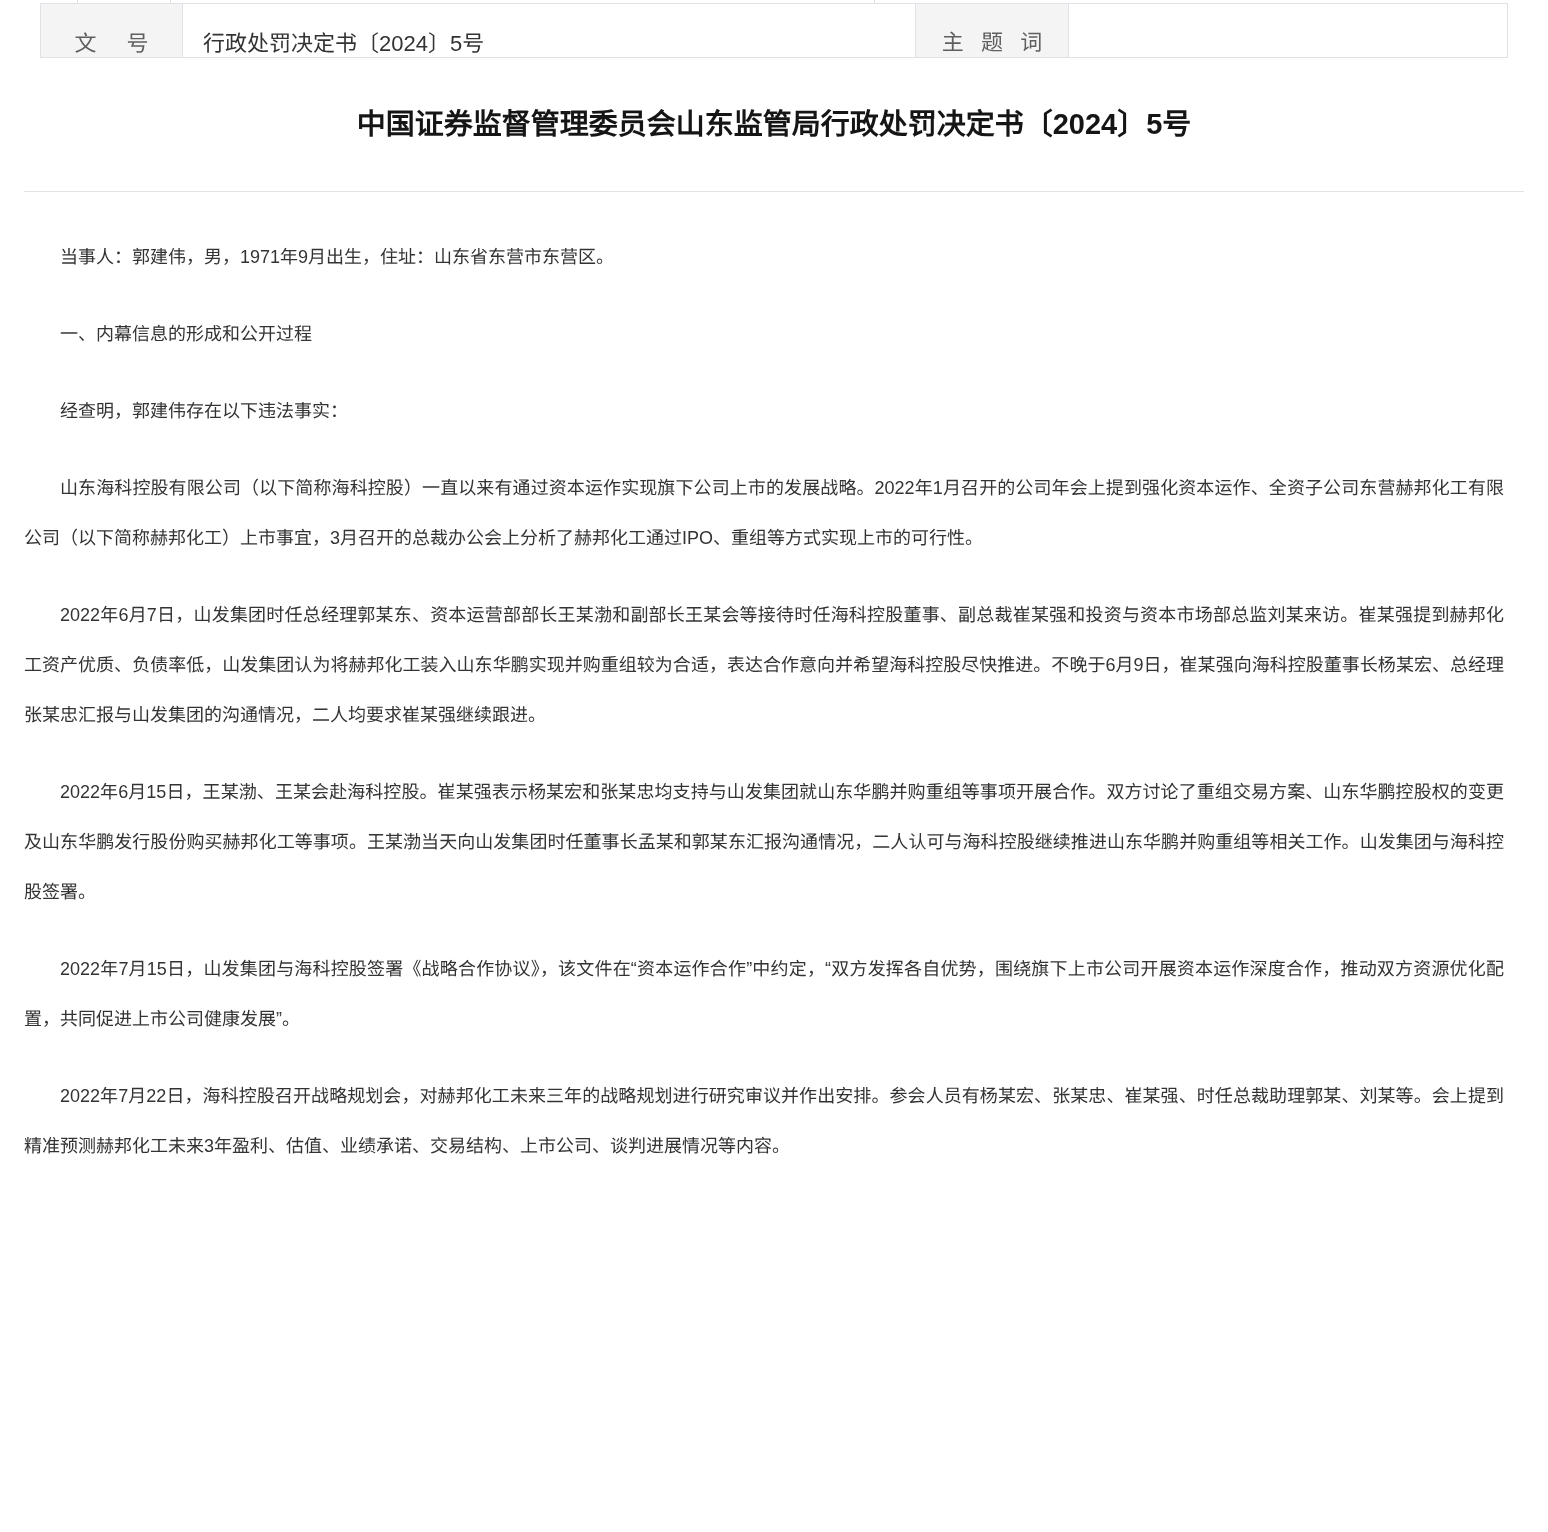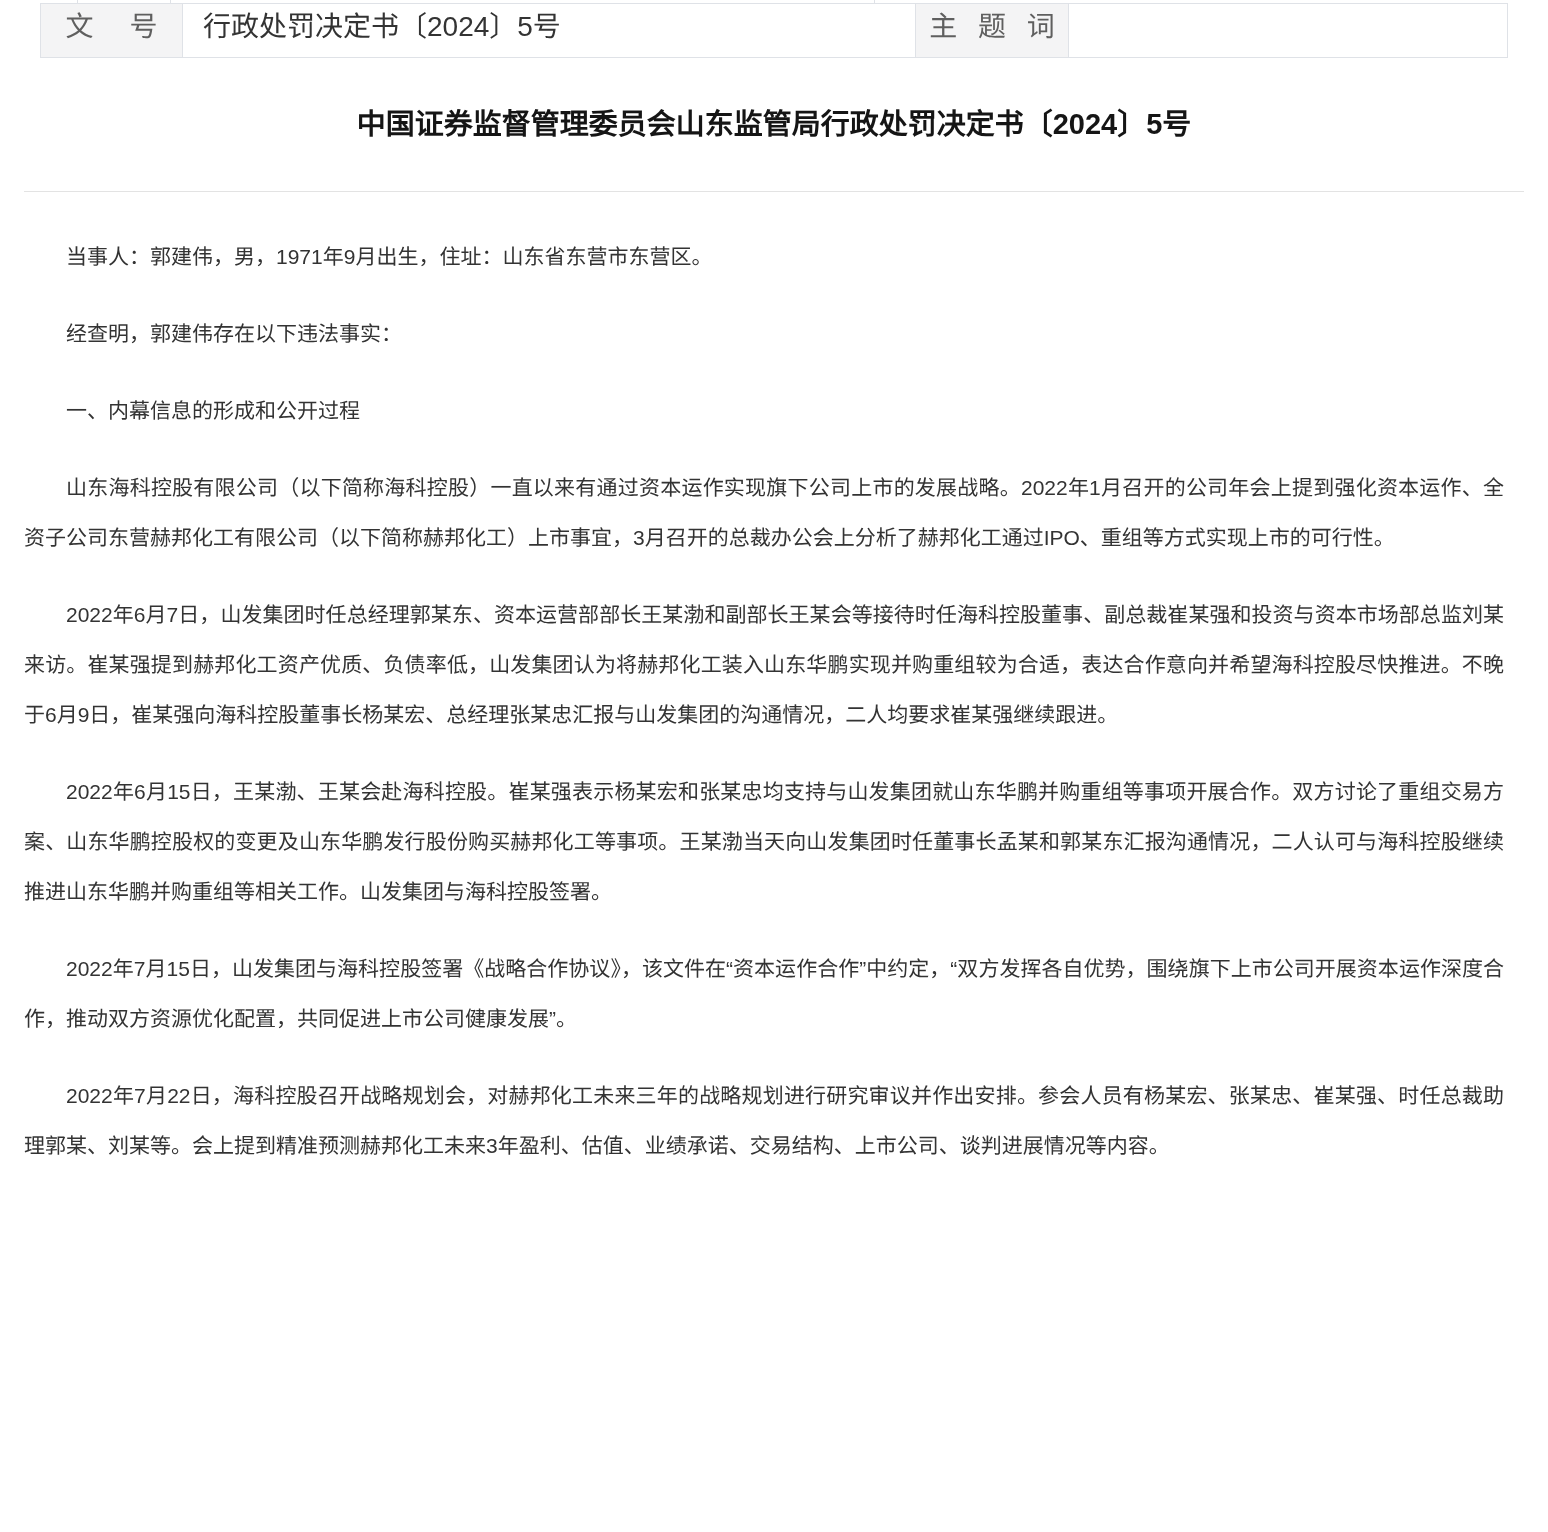--- a/index.html
+++ b/index.html
@@ -32,24 +32,24 @@
   .doc-table {
     position: absolute;
     top: 3px; left: 40px;
     width: 1468px; height: 55px;
     display: flex;
     border: 1px solid #dfe2e7;
     background: #fff;
   }
   .doc-table .cell {
     display: flex;
-    align-items: flex-start;
+    align-items: flex-end;
     height: 100%;
     border-right: 1px solid #dfe2e7;
-    font-size: 28px;
+    font-size: 22px;
     color: #333;
     overflow: hidden;
     white-space: nowrap;
   }
   .doc-table .cell:last-child { border-right: none; }
   .doc-table .cell.label {
     background: #f4f4f5;
     color: #5f5f5f;
     justify-content: center;
   }
@@ -74,21 +74,21 @@
   .title-divider {
     border: none;
     border-top: 1px solid #e3e3e3;
     margin: 51px 24px 0 24px;
   }
 
   
   .doc-body {
     margin: 40px 44px 0 24px;
     color: #333;
-    font-size: 21px;
+    font-size: 18px;
     line-height: 50px;
     text-align: justify;
   }
   .doc-body p {
     text-indent: 2em;
     margin: 0 0 27px 0;
     word-break: break-all;
   }
 </style>
 </head>
@@ -116,22 +116,22 @@
       <span></span>
     </div>
   </div>
 
   <h1 class="doc-title">中国证券监督管理委员会山东监管局行政处罚决定书〔2024〕5号</h1>
 
   <hr class="title-divider">
 
   <div class="doc-body">
     <p>当事人：郭建伟，男，1971年9月出生，住址：山东省东营市东营区。</p>
+    <p>一、内幕信息的形成和公开过程</p>
     <p>经查明，郭建伟存在以下违法事实：</p>
-    <p>一、内幕信息的形成和公开过程</p>
     <p>山东海科控股有限公司（以下简称海科控股）一直以来有通过资本运作实现旗下公司上市的发展战略。2022年1月召开的公司年会上提到强化资本运作、全资子公司东营赫邦化工有限公司（以下简称赫邦化工）上市事宜，3月召开的总裁办公会上分析了赫邦化工通过IPO、重组等方式实现上市的可行性。</p>
     <p>2022年6月7日，山发集团时任总经理郭某东、资本运营部部长王某渤和副部长王某会等接待时任海科控股董事、副总裁崔某强和投资与资本市场部总监刘某来访。崔某强提到赫邦化工资产优质、负债率低，山发集团认为将赫邦化工装入山东华鹏实现并购重组较为合适，表达合作意向并希望海科控股尽快推进。不晚于6月9日，崔某强向海科控股董事长杨某宏、总经理张某忠汇报与山发集团的沟通情况，二人均要求崔某强继续跟进。</p>
     <p>2022年6月15日，王某渤、王某会赴海科控股。崔某强表示杨某宏和张某忠均支持与山发集团就山东华鹏并购重组等事项开展合作。双方讨论了重组交易方案、山东华鹏控股权的变更及山东华鹏发行股份购买赫邦化工等事项。王某渤当天向山发集团时任董事长孟某和郭某东汇报沟通情况，二人认可与海科控股继续推进山东华鹏并购重组等相关工作。山发集团与海科控股签署。</p>
     <p>2022年7月15日，山发集团与海科控股签署《战略合作协议》，该文件在“资本运作合作”中约定，“双方发挥各自优势，围绕旗下上市公司开展资本运作深度合作，推动双方资源优化配置，共同促进上市公司健康发展”。</p>
     <p>2022年7月22日，海科控股召开战略规划会，对赫邦化工未来三年的战略规划进行研究审议并作出安排。参会人员有杨某宏、张某忠、崔某强、时任总裁助理郭某、刘某等。会上提到精准预测赫邦化工未来3年盈利、估值、业绩承诺、交易结构、上市公司、谈判进展情况等内容。</p>
   </div>
 
 </div>
 
 </body></html>

